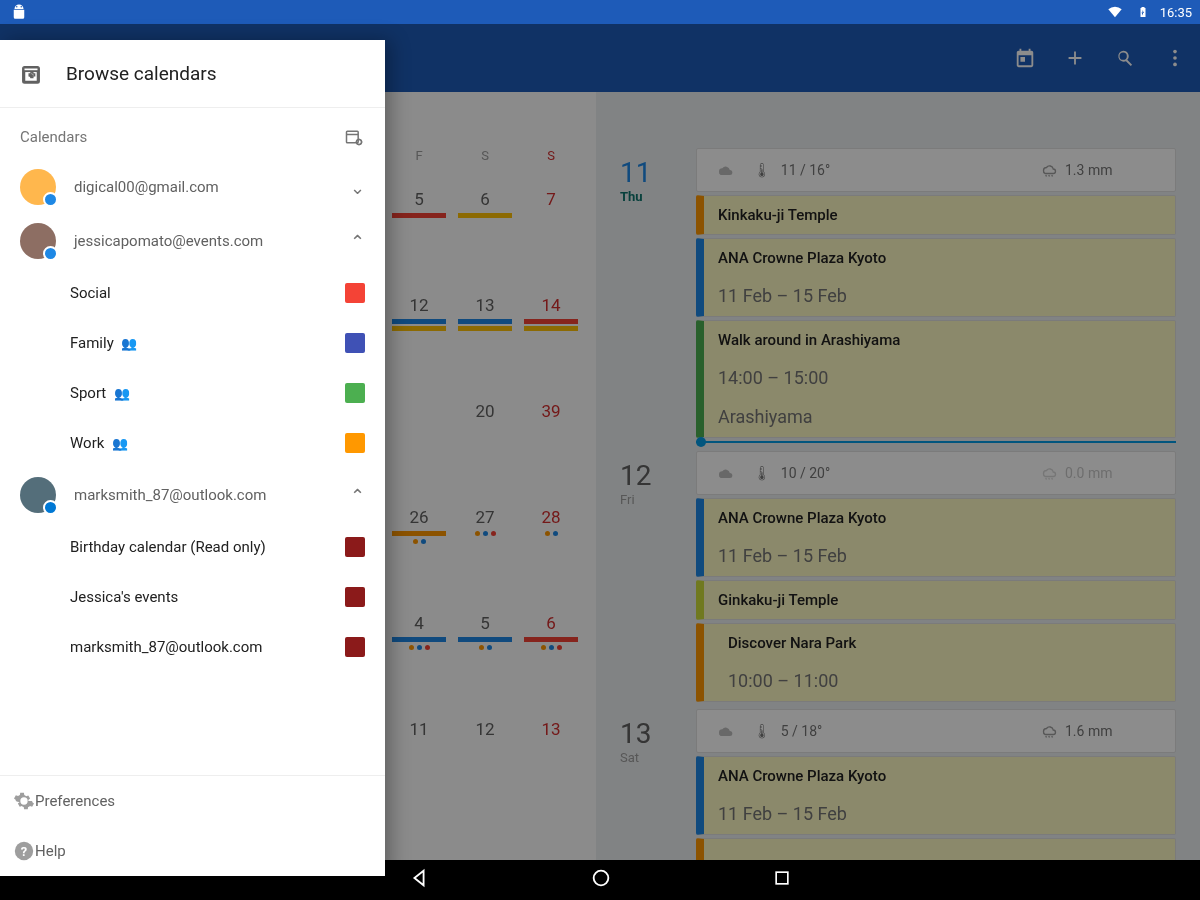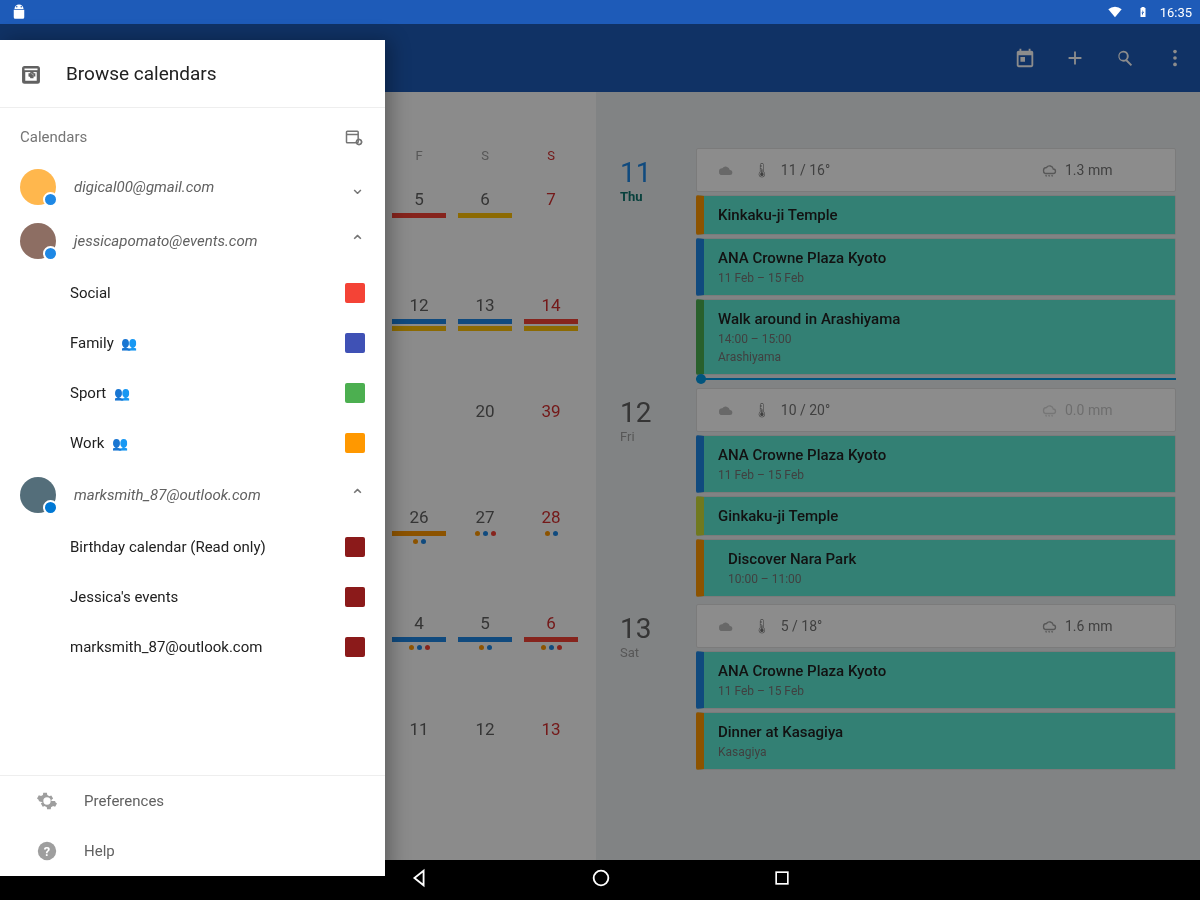--- a/index.html
+++ b/index.html
@@ -28,42 +28,42 @@
 .agenda-day { display:flex; margin-bottom: 4px; }
 .agenda-date { width: 76px; padding-top: 8px; }
 .agenda-date .dnum { font-size: 28px; font-weight:400; color:#616161; }
 .agenda-date .dnum.sel { color:#1e88e5; }
 .agenda-date .dwk { font-size: 13px; color:#9e9e9e; }
 .agenda-date .dwk.sel { color:#0f766e;font-weight:bold; }
 .agenda-items { flex:1; }
 .weather-row { background:#fff; border:1px solid #e0e0e0; border-radius:2px; height:44px; display:flex; align-items:center; padding: 0 16px; font-size:14px; color:#757575; margin-bottom:3px; gap: 18px; }
 .weather-row .temp { flex:1; display:flex; align-items:center; gap:10px; }
 .weather-row .rain { display:flex; align-items:center; gap:8px; width: 120px; }
-.event-card { background:#5eead4; border:1px solid #e0e0e0; border-radius:2px; border-left-width:8px; border-left-style:solid; padding: 10px 14px; margin-bottom:3px; }
+.event-card { background:#fef9c3; border:1px solid #e0e0e0; border-radius:2px; border-left-width:8px; border-left-style:solid; padding: 10px 14px; margin-bottom:3px; }
 .event-card .title { font-size:15px; font-weight:500; color:#212121; }
-.event-card .sub { font-size:12px; color:#757575; margin-top:4px; }
+.event-card .sub { font-size:18px; color:#757575; margin-top:18px; }
 
 .now-line { height:2px; background:#039be5; margin: 2px 0 4px 0; position:relative; }
 .now-line::before { content:""; position:absolute; left:0; top:-4px; width:10px; height:10px; background:#039be5; border-radius:50%; }
 
 .scrim { position:absolute; inset:0; background: rgba(0,0,0,0.45); }
 
 .drawer { position:absolute; top:16px; left:0; width: 385px; height: 836px; background:#fff; box-shadow: 6px 0 18px rgba(0,0,0,0.3); display:flex; flex-direction:column; }
 .drawer-header { display:flex; align-items:center; gap: 24px; height: 68px; padding: 0 20px; font-size:19px; color:#212121; border-bottom:1px solid #eee; }
 .drawer-section-header { display:flex; align-items:center; justify-content:space-between; padding: 18px 20px 12px 20px; font-size:15px; color:#757575; }
 .account-row { display:flex; align-items:center; padding: 0 20px; height:54px; gap:18px; font-size:15px; color:#616161; }
 .account-row .avatar { width:36px; height:36px; border-radius:50%; background:#ccc; flex-shrink:0; position:relative; }
 .account-row .avatar .badge { position:absolute; right:-2px; bottom:-2px; width:15px; height:15px; border-radius:50%; background:#1e88e5; border:2px solid #fff; }
-.account-row .label { flex:1;font-style:italic; }
+.account-row .label { flex:1; }
 .cal-row { display:flex; align-items:center; padding: 0 20px 0 70px; height:50px; font-size:15px; color:#212121; justify-content:space-between; }
 .cal-row .swatch { width:20px; height:20px; border-radius:2px; }
 .cal-row .lbl { flex:1; display:flex; align-items:center; gap:8px; }
 .people-ico { color:#bdbdbd; font-size:13px; }
 .drawer-footer { border-top:1px solid #eee; }
-.footer-row { display:flex; align-items:center; gap: 26px; padding: 0 36px; height:50px; font-size:15px; color:#616161; }
+.footer-row { display:flex; align-items:center; padding: 0 13px; height:50px; font-size:15px; color:#616161; }
 
 .nav-bar { height:40px; background:#000; display:flex; align-items:center; justify-content:center; gap: 160px; }
 .nav-bar svg { fill:#fff; }
 
 .icon { width:22px; height:22px; display:inline-flex; align-items:center; justify-content:center; }
 .chev { font-size:18px; color:#757575; }
 
 .sun-red { color:#d32f2f !important; }
 </style>
 </head>
@@ -334,21 +334,20 @@
                       <path d="M9 20l1 2M13 20l1 2M17 20l1 2"></path>
                     </svg></span>
                   <span>1.6 mm</span>
                 </div>
               </div>
               <div class="event-card" style="border-left-color: rgb(30, 136, 229);">
                 <div class="title">ANA Crowne Plaza Kyoto</div>
                 <div class="sub">11 Feb – 15 Feb</div>
               </div>
               <div class="event-card" style="border-left-color: rgb(255, 152, 0);">
-                <div class="title">Dinner at Kasagiya</div>
                 <div class="sub">Kasagiya</div>
               </div>
             </div>
           </div>
         </div>
     </div>
   </div>
 
   <div class="scrim"></div>
 

